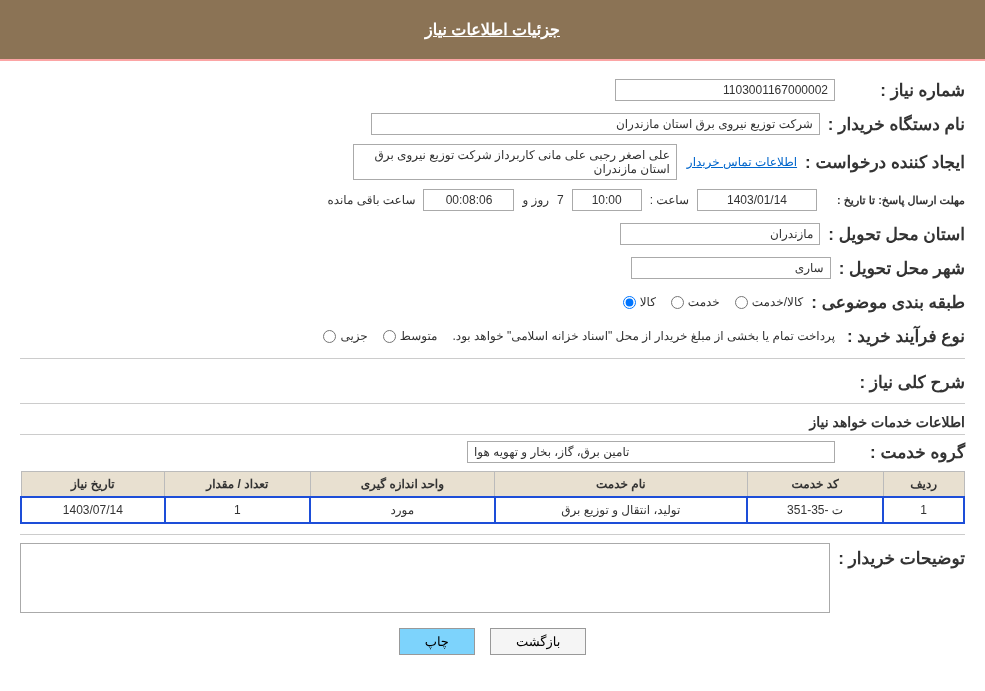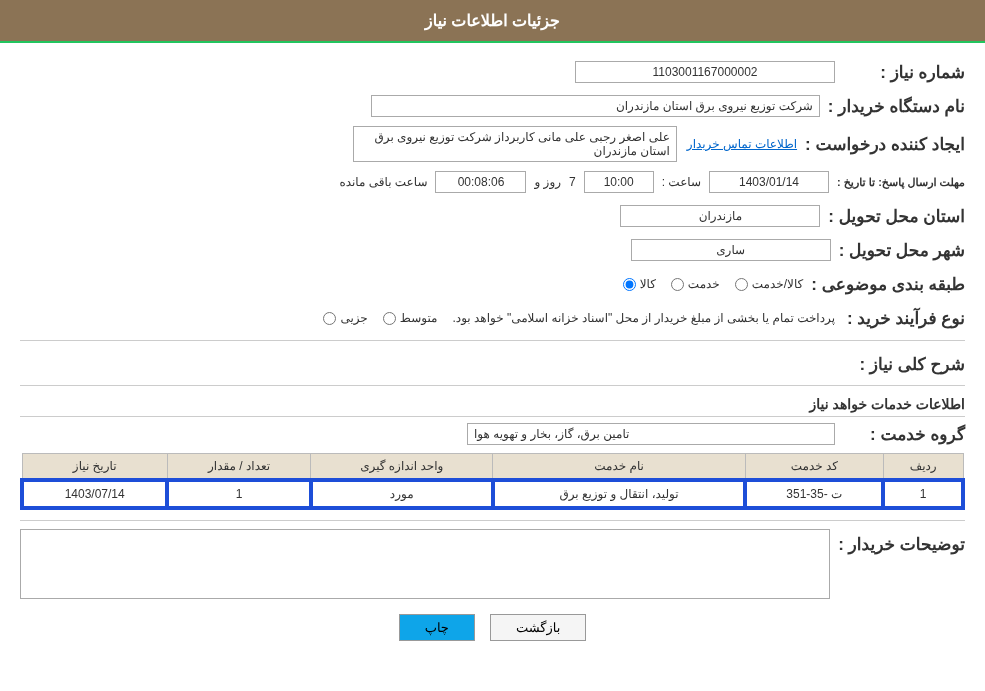--- a/index.html
+++ b/index.html
@@ -13,24 +13,25 @@
     .page-container {
       width: 985px;
       margin: 0 auto;
       background: #fff;
       min-height: 691px;
     }
     .header-bar {
       background: #8B7355;
       color: #fff;
       text-align: center;
-      padding: 11px 20px;
+      padding: 20px 20px;
       font-size: 16px;
       font-weight: bold;
-      border-bottom: 2px solid #22c55e;
+      border-bottom: 2px solid #fca5a5;
+      text-decoration: underline;
     }
     .content-area {
       padding: 15px 20px;
     }
     .info-row {
       display: flex;
       align-items: center;
       margin-bottom: 6px;
       min-height: 28px;
     }
@@ -43,21 +44,21 @@
       font-size: 17px;
     }
     .value-cell {
       flex: 1;
     }
     .input-box {
       background: #fff;
       border: 1px solid #aaa;
       padding: 3px 6px;
       min-height: 22px;
-      text-align: center;
+      text-align: right;
       font-size: 12px;
       font-family: Tahoma, Arial, sans-serif;
     }
     .input-medium {
       width: 220px;
     }
     .date-time-row {
       display: flex;
       align-items: center;
       gap: 8px;
@@ -141,24 +142,24 @@
       width: 100%;
       margin-top: 8px;
       border-collapse: collapse;
     }
     .table-container th {
       background: #e8e0d0;
       border: 1px solid #bbb;
       padding: 5px 8px;
       text-align: center;
       font-size: 12px;
-      font-weight: normal;
+      font-weight: bold;
     }
     .table-container td {
-      border: 4px solid #1d4ed8;
+      border: 2px solid #1d4ed8;
       padding: 5px 8px;
       text-align: center;
       font-size: 12px;
       background: #fff;
     }
     .tosih-box {
       background: #fff;
       border: 1px solid #aaa;
       min-height: 70px;
       width: 100%;
@@ -173,21 +174,21 @@
     }
     .btn {
       padding: 5px 25px;
       font-size: 13px;
       font-family: Tahoma, Arial, sans-serif;
       cursor: pointer;
       border: 1px solid #999;
       background: #f5f5f5;
     }
     .btn-print {
-      background: #0ea5e9;
+      background: #7dd3fc;
     }
     .btn-back {
       background: #f5f5f5;
     }
     .divider {
       border: none;
       border-top: 1px solid #ccc;
       margin: 8px 0;
     }
     .watermark-area {
@@ -211,41 +212,41 @@
 
   <div class="header-bar">
     <span>جزئیات اطلاعات نیاز</span>
   </div>
 
   <div class="content-area">
 
     <div class="info-row">
       <div class="label-cell">شماره نیاز :</div>
       <div class="value-cell">
-        <div class="input-box input-medium" style="width:260px;">1103001167000002</div>
+        <div class="input-box input-medium" style="width:220px;">1103001167000002</div>
       </div>
     </div>
 
     <div class="info-row">
       <div class="label-cell">نام دستگاه خریدار :</div>
       <div class="value-cell">
         <div class="input-box" style="width:449px; text-align:right;">شرکت توزیع نیروی برق استان مازندران</div>
       </div>
     </div>
 
     <div class="info-row">
       <div class="label-cell">ایجاد کننده درخواست :</div>
       <div class="value-cell" style="display:flex; align-items:center; gap:10px;">
         <span class="link-text">اطلاعات تماس خریدار</span>
         <div class="input-box" style="width:324px; text-align:right;">علی اصغر رجبی علی مانی کاربرداز شرکت توزیع نیروی برق استان مازندران</div>
       </div>
     </div>
 
     <div class="info-row">
-      <div class="label-cell" style="font-size:11px;">مهلت ارسال پاسخ: تا تاریخ :</div>
+      <div class="label-cell" style="font-size:11px;margin-left:12px;">مهلت ارسال پاسخ: تا تاریخ :</div>
       <div class="value-cell">
         <div class="date-time-row">
           <div class="date-box">1403/01/14</div>
           <span class="small-label">ساعت :</span>
           <div class="time-box">10:00</div>
           <span class="small-label">7</span>
           <span class="small-label">روز و</span>
           <div class="countdown-box">00:08:06</div>
           <span class="small-label">ساعت باقی مانده</span>
         </div>

